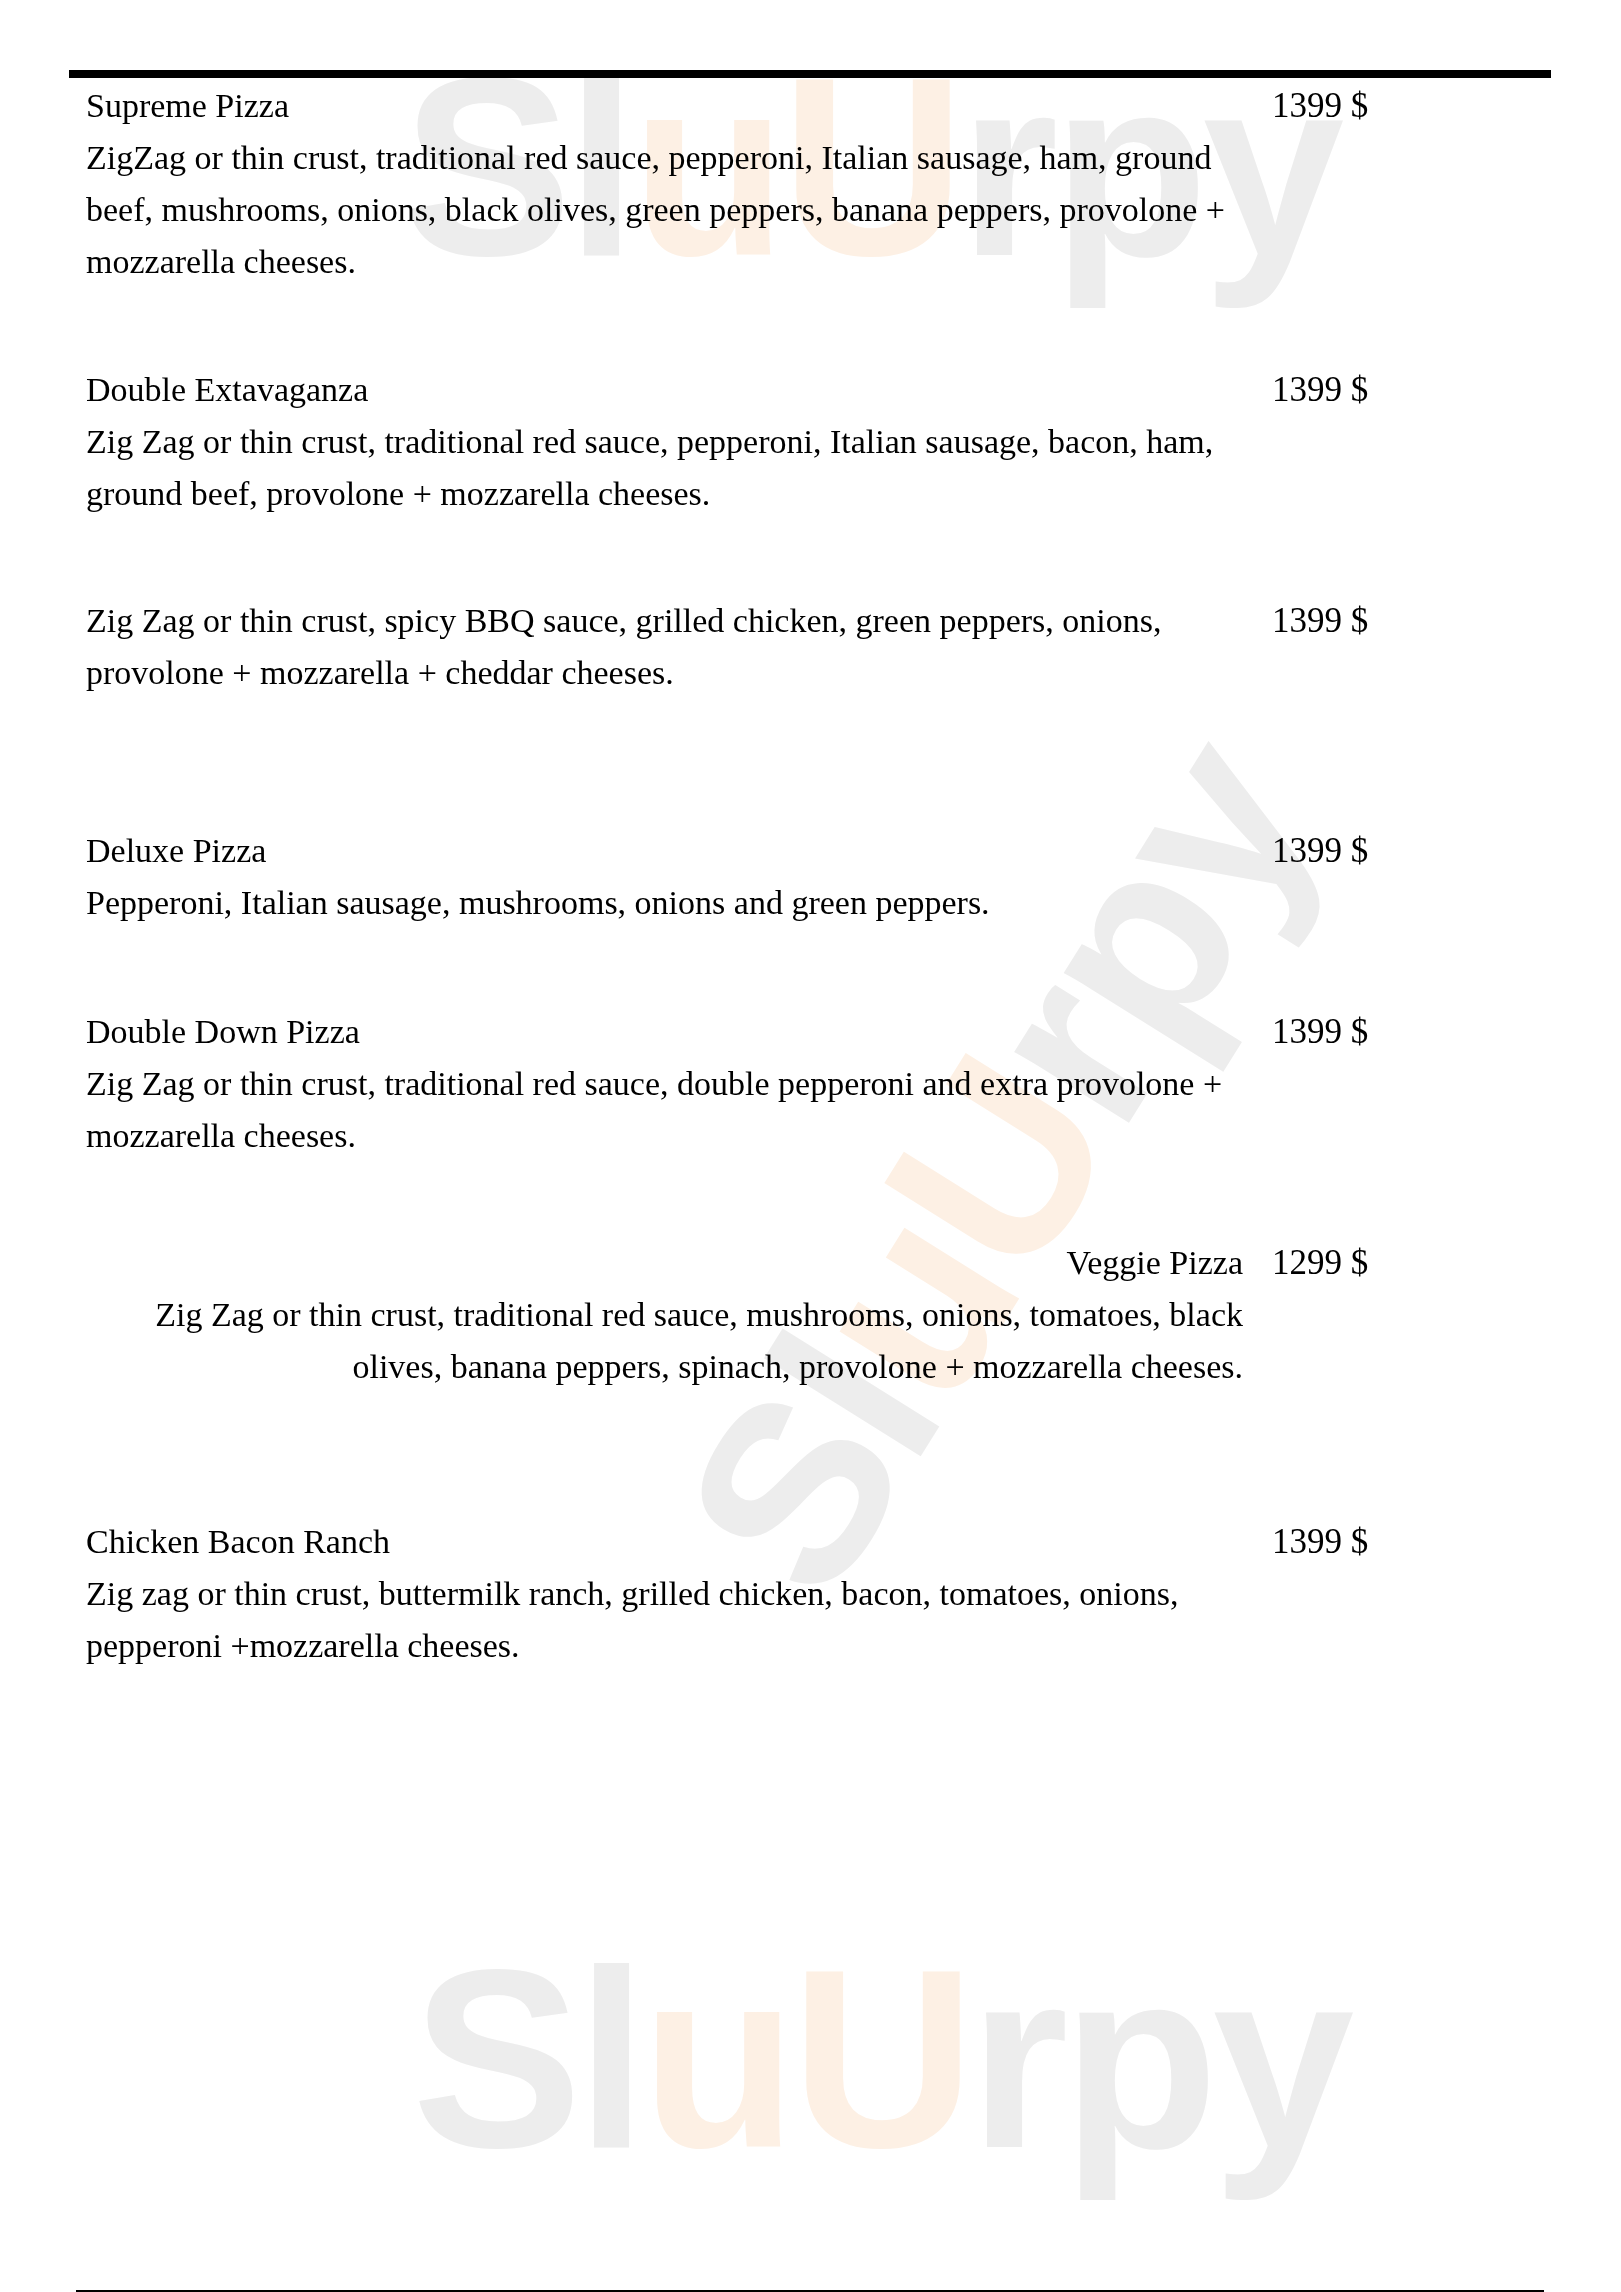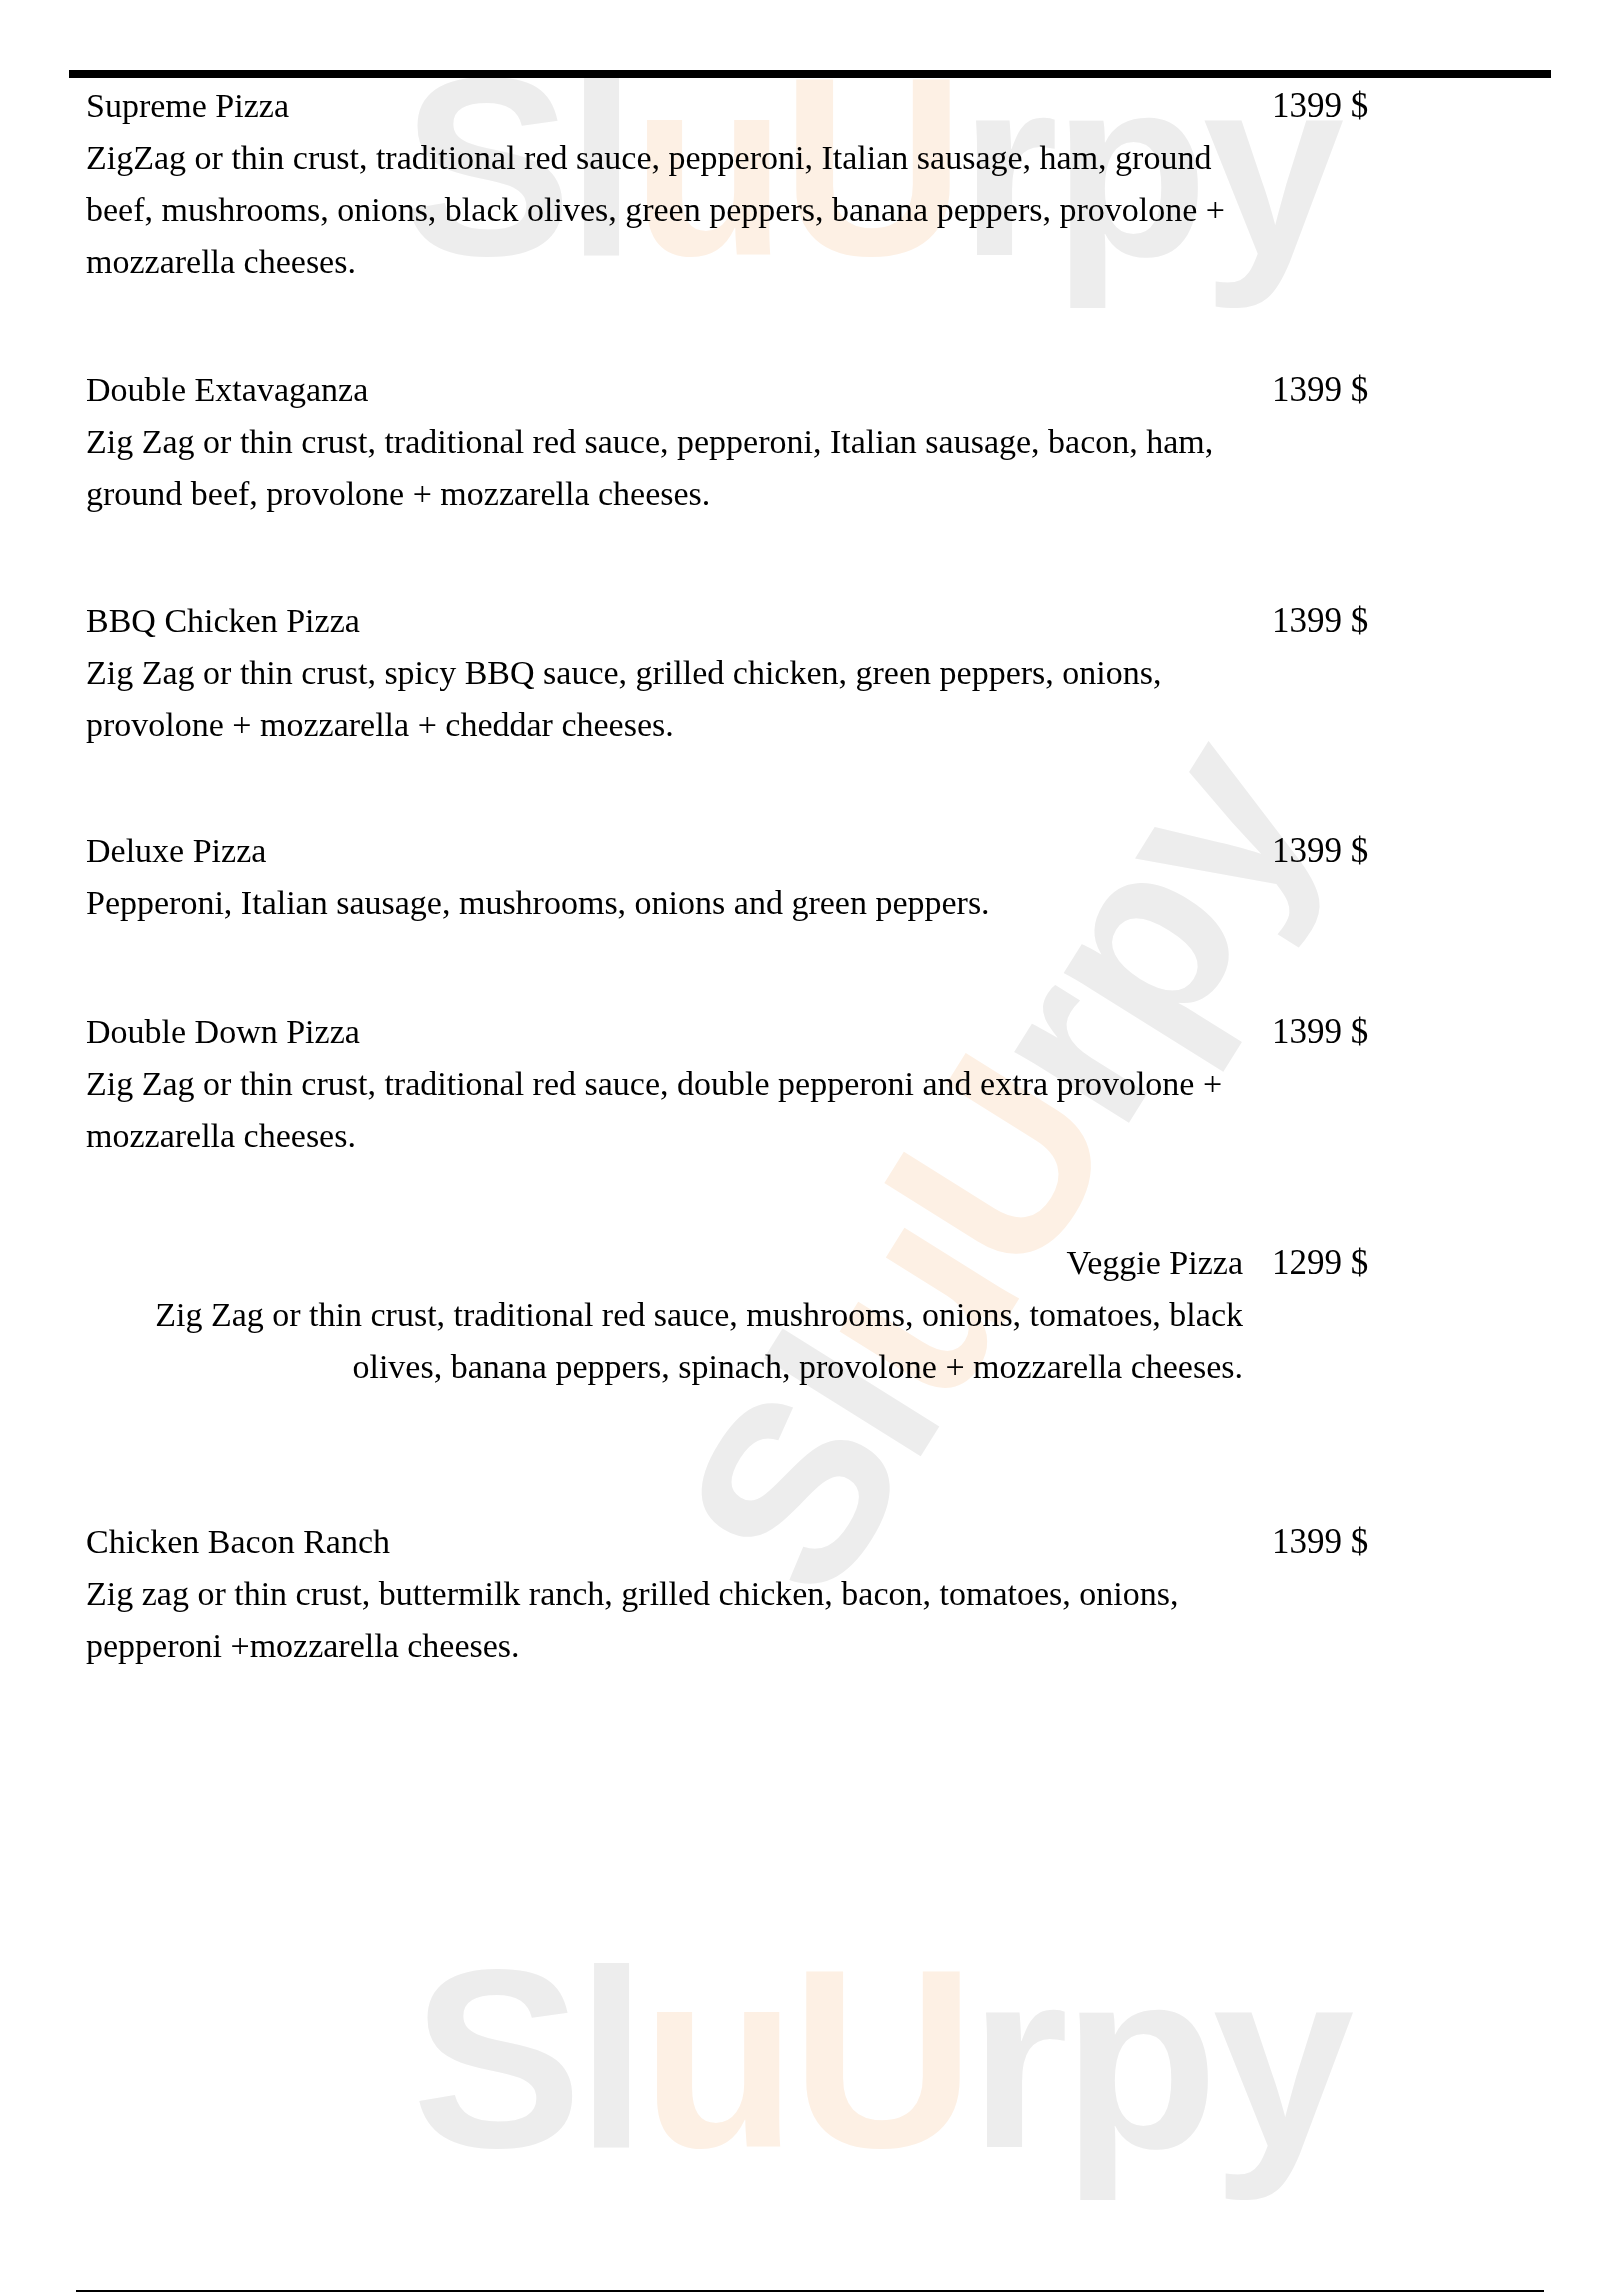--- a/index.html
+++ b/index.html
@@ -107,21 +107,20 @@
   <div class="item" style="top:364px;">
     <div class="item-text">
       <span class="item-name">Double Extavaganza</span>
       <span class="item-desc">Zig Zag or thin crust, traditional red sauce, pepperoni, Italian sausage, bacon, ham, ground beef, provolone + mozzarella cheeses.</span>
     </div>
     <span class="item-price">1399 $</span>
   </div>
 
   <div class="item" style="top:595px;">
     <div class="item-text">
-      <span class="item-name">BBQ Chicken Pizza</span>
       <span class="item-desc">Zig Zag or thin crust, spicy BBQ sauce, grilled chicken, green peppers, onions, provolone + mozzarella + cheddar cheeses.</span>
     </div>
     <span class="item-price">1399 $</span>
   </div>
 
   <div class="item" style="top:825px;">
     <div class="item-text">
       <span class="item-name">Deluxe Pizza</span>
       <span class="item-desc">Pepperoni, Italian sausage, mushrooms, onions and green peppers.</span>
     </div>

